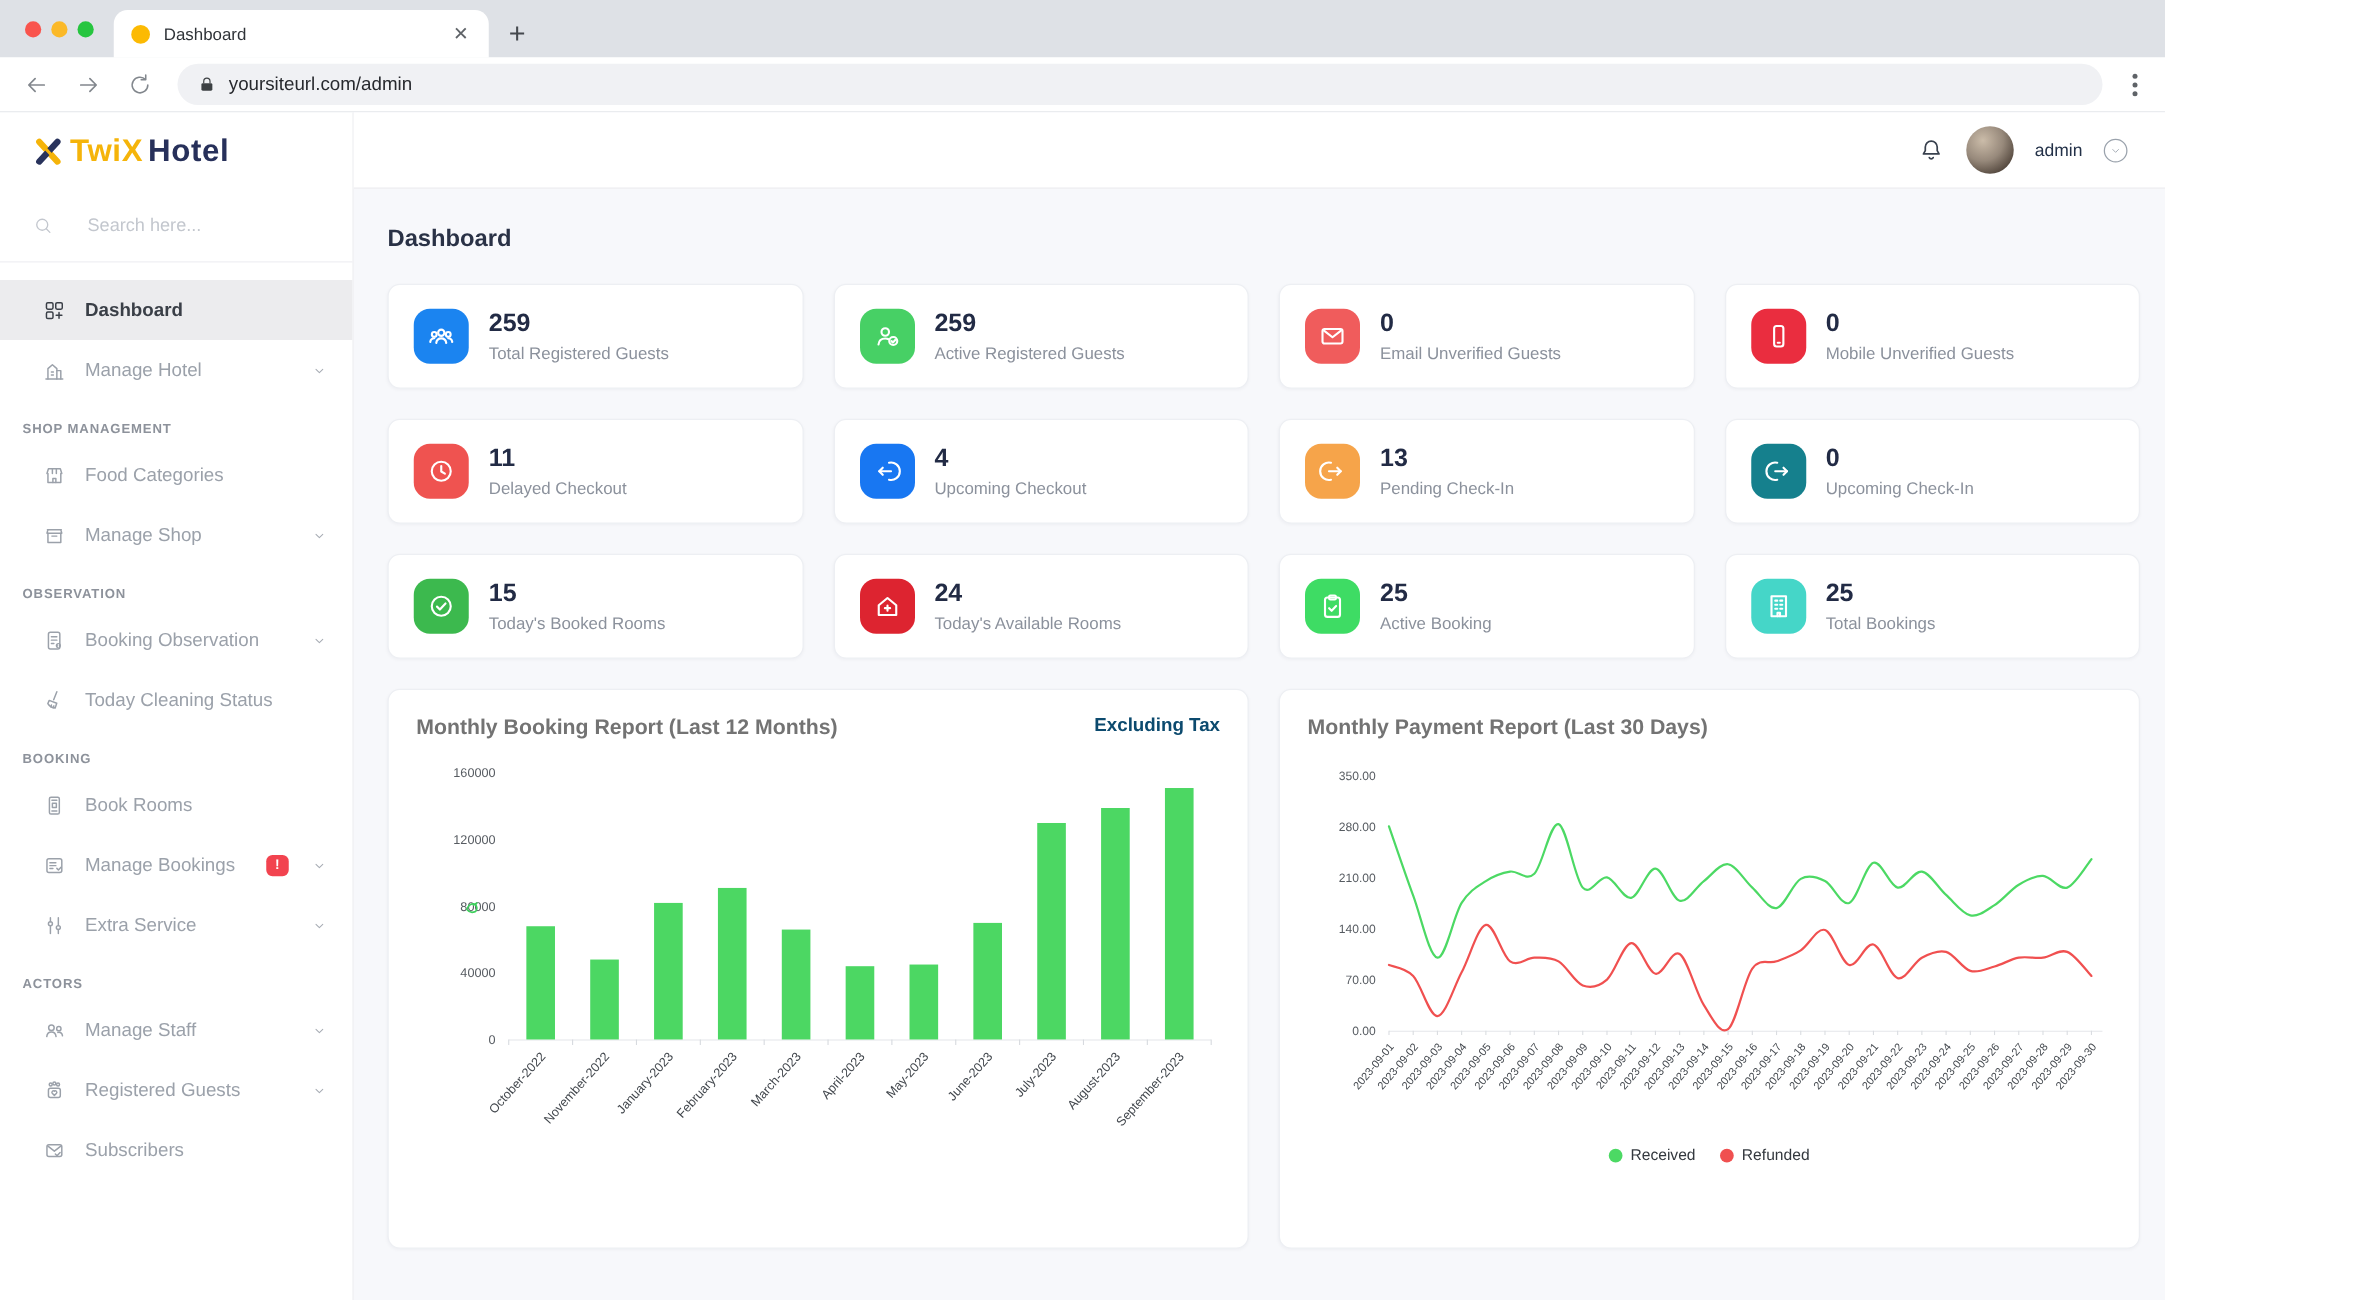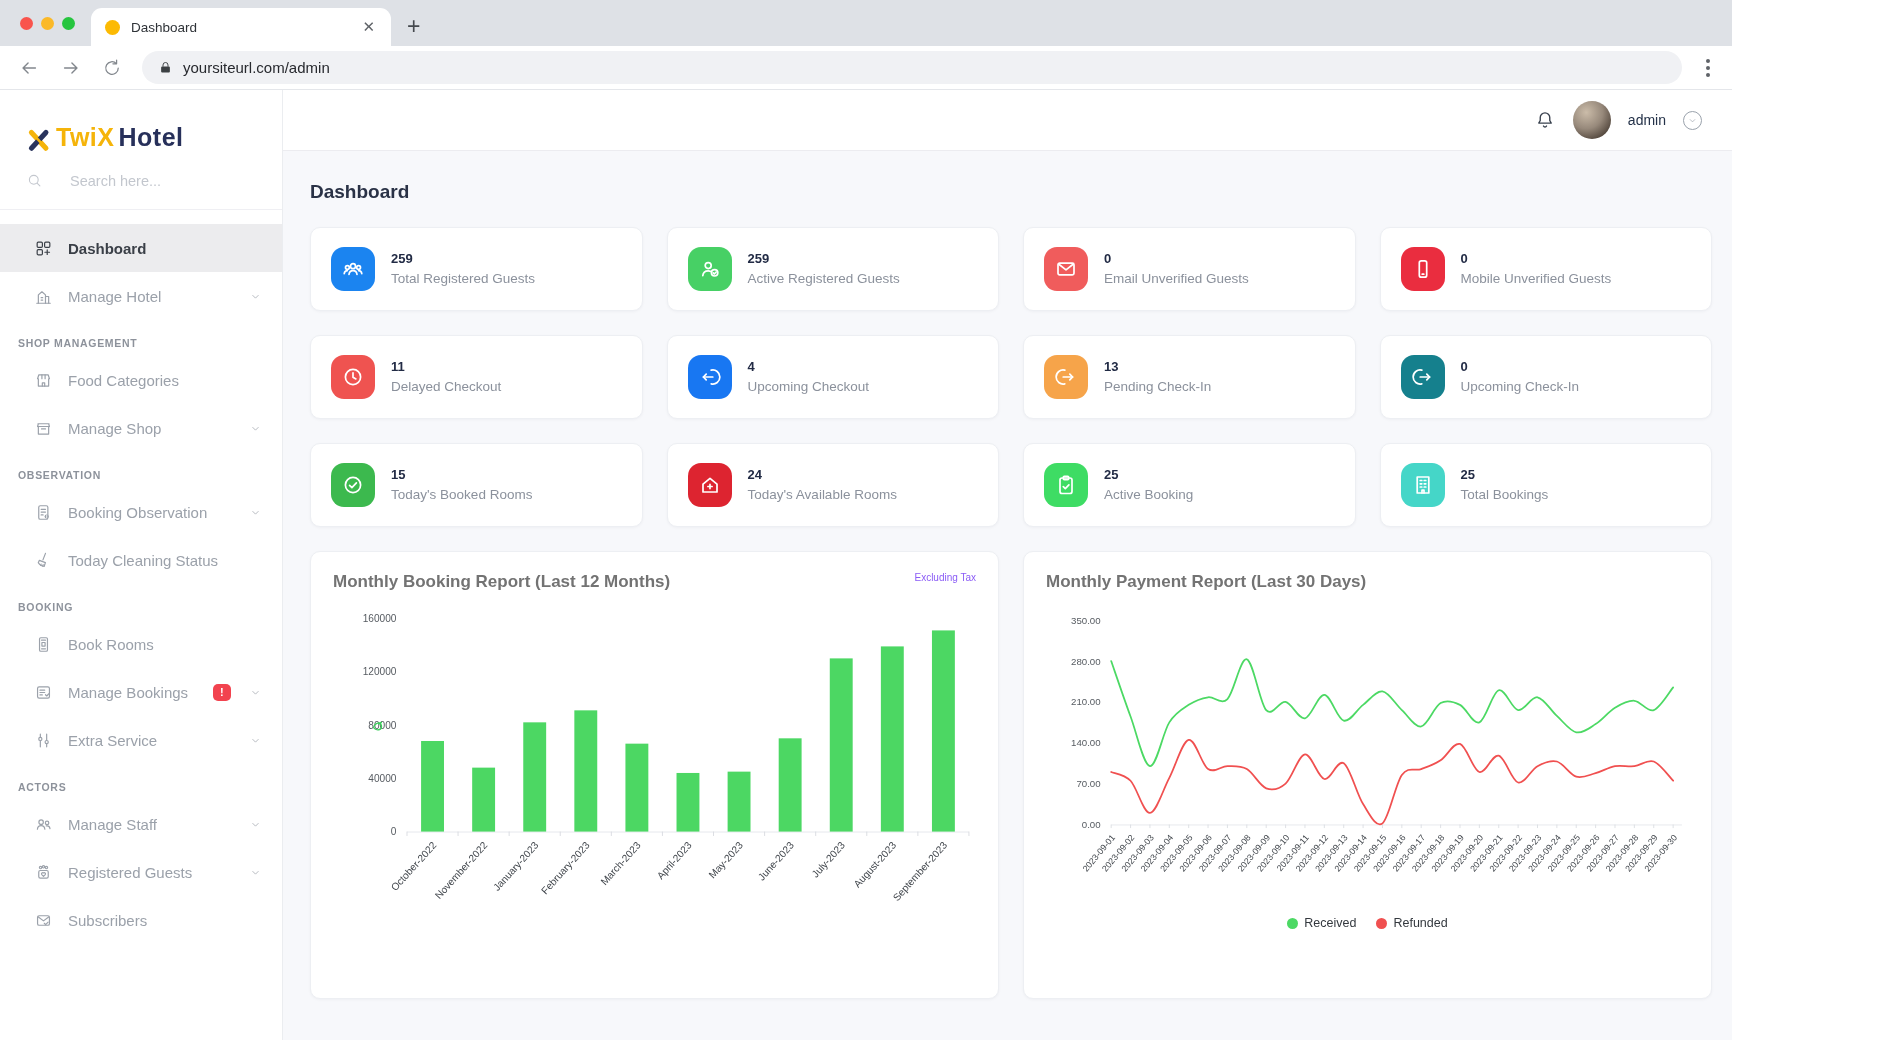--- a/index.html
+++ b/index.html
@@ -18,21 +18,21 @@
   .urlrow{height:44px;background:#fff;display:flex;align-items:center;gap:20px;padding:0 18px;border-bottom:1px solid #e4e6ea;flex:none}
   .nav-ic{color:#82878d;display:grid;place-items:center}
   .urlpill{flex:1;height:33px;background:#f0f1f4;border-radius:17px;display:flex;align-items:center;gap:10px;padding:0 16px}
   .url-text{font-size:15px;color:#27292e}
   .kebab{display:flex;flex-direction:column;gap:3px;padding:4px}
   .kebab i{width:4px;height:4px;border-radius:50%;background:#5f6368}
 
   
   .app{flex:1;display:flex;min-height:0}
   .sidebar{width:283px;background:#fff;border-right:1px solid #ebedf0;flex:none;display:flex;flex-direction:column}
-  .logo-row{height:62px;display:flex;align-items:flex-end;gap:4px;padding:0 26px;flex:none}
+  .logo-row{height:62px;display:flex;align-items:center;gap:4px;padding:0 26px;flex:none}
   .brand-twix{font-size:25px;font-weight:bold;color:#f5b40a;letter-spacing:.5px}
   .brand-hotel{font-size:25px;font-weight:bold;color:#27305a;letter-spacing:.5px}
   .search-row{height:58px;display:flex;align-items:center;gap:27px;padding:0 26px;border-bottom:1px solid #efeff3;flex:none;color:#c3c7ce}
   .search-row input{border:none;outline:none;font-size:14.5px;color:#6b7078;width:170px;font-family:"Liberation Sans",sans-serif}
   .search-row input::placeholder{color:#c3c7ce}
   .menu{padding-top:14px;overflow:hidden}
   .menu-item{height:48px;display:flex;align-items:center;gap:15px;padding:0 20px 0 34px;color:#9ba1aa;font-size:15px;cursor:pointer}
   .menu-item.active{background:#ececee;color:#3a3f47;font-weight:bold}
   .menu-item .chev{margin-left:auto;color:#a7acb4}
   .menu-badge{background:#f2434f;color:#fff;border-radius:5px;font-size:11px;font-weight:bold;padding:2.5px 7px;margin-left:10px}
@@ -42,28 +42,28 @@
   .main-header{height:61px;background:#fff;border-bottom:1px solid #ececf0;display:flex;align-items:center;justify-content:flex-end;gap:17px;padding:0 30px;flex:none;color:#39414e}
   .avatar{width:38px;height:38px;border-radius:50%;background:radial-gradient(circle at 35% 30%,#cbbca9,#97897b 45%,#55493f 78%,#2e2a26);flex:none}
   .admin-name{font-size:14px;font-weight:normal;color:#233148}
   .chev-circle{width:19px;height:19px;border:1.5px solid #9aa2ac;border-radius:50%;display:grid;place-items:center;color:#9aa2ac}
 
   .content{padding:24px 20px 0 27px}
   .page-title{font-size:19px;font-weight:600;color:#2a3246;margin:6px 0 24px}
   .grid{display:grid;grid-template-columns:repeat(4,1fr);gap:24px}
   .stat-card{background:#fff;border:1px solid #edeff3;border-radius:10px;height:84px;display:flex;align-items:center;gap:16px;padding:0 20px;box-shadow:0 1px 3px rgba(25,30,55,.04)}
   .stat-icon{width:44px;height:44px;border-radius:13px;display:grid;place-items:center;color:#fff;flex:none}
-  .stat-value{font-size:13px;font-weight:bold;color:#222b45;line-height:1.1}
+  .stat-value{font-size:20px;font-weight:bold;color:#222b45;line-height:1.1}
   .stat-label{font-size:13.5px;color:#8b919c;margin-top:5px}
 
   .charts{display:grid;grid-template-columns:1fr 1fr;gap:24px;margin-top:24px}
   .chart-card{background:#fff;border:1px solid #edeff3;border-radius:10px;padding:20px 22px 10px;height:448px;box-shadow:0 1px 3px rgba(25,30,55,.04);overflow:hidden}
   .chart-head{display:flex;justify-content:space-between;align-items:flex-start}
   .chart-title{font-size:17px;font-weight:600;color:#737373}
-  .chart-note{font-size:10px;font-weight:400;color:#8b5cf6}
+  .chart-note{font-size:15px;font-weight:700;color:#0c4a6e}
   .legend{display:flex;justify-content:center;gap:20px;margin-top:-4px}
   .legend-item{display:flex;align-items:center;gap:6px;font-size:12.5px;color:#33383e}
   .legend-dot{width:11px;height:11px;border-radius:50%}
 
   .icon{fill:none;stroke:currentColor;stroke-width:1.5;stroke-linecap:round;stroke-linejoin:round}
   .icon-bold{stroke-width:1.7}
   svg text{font-family:"Liberation Sans",sans-serif}
 </style>
 </head>
 <body>

